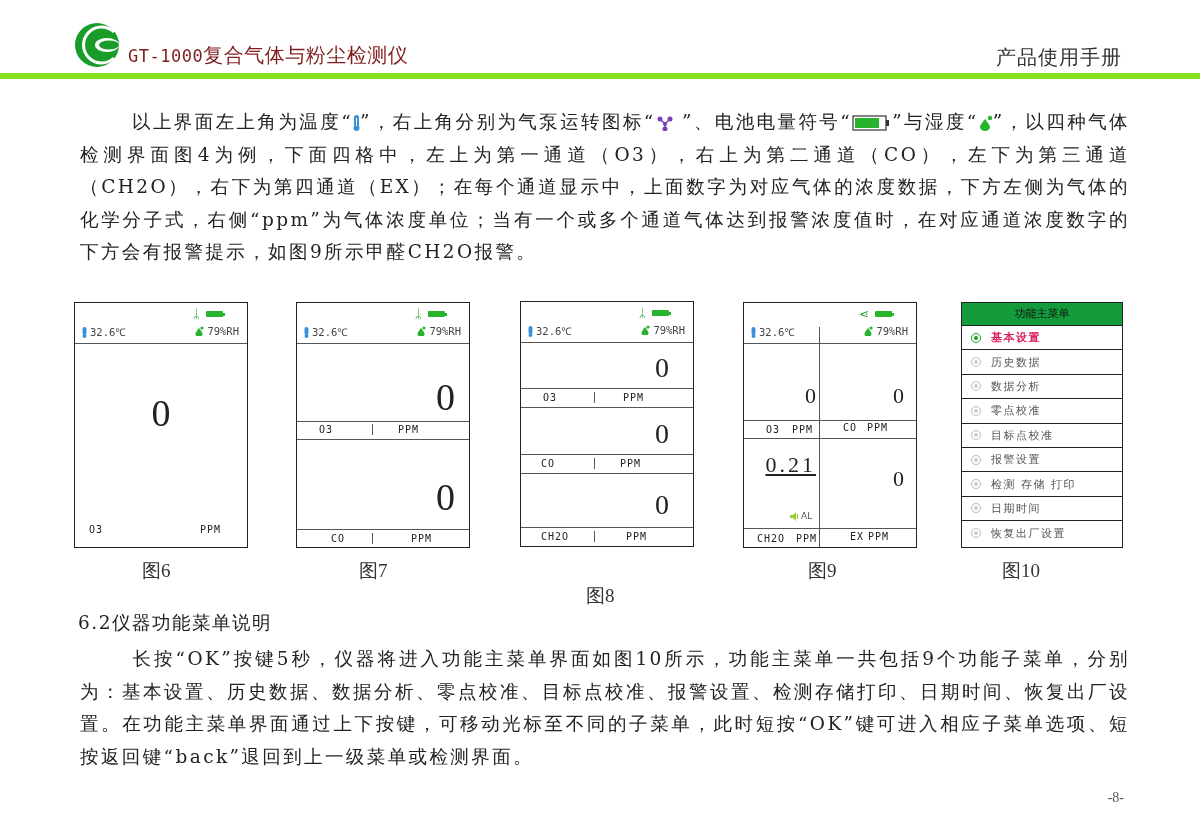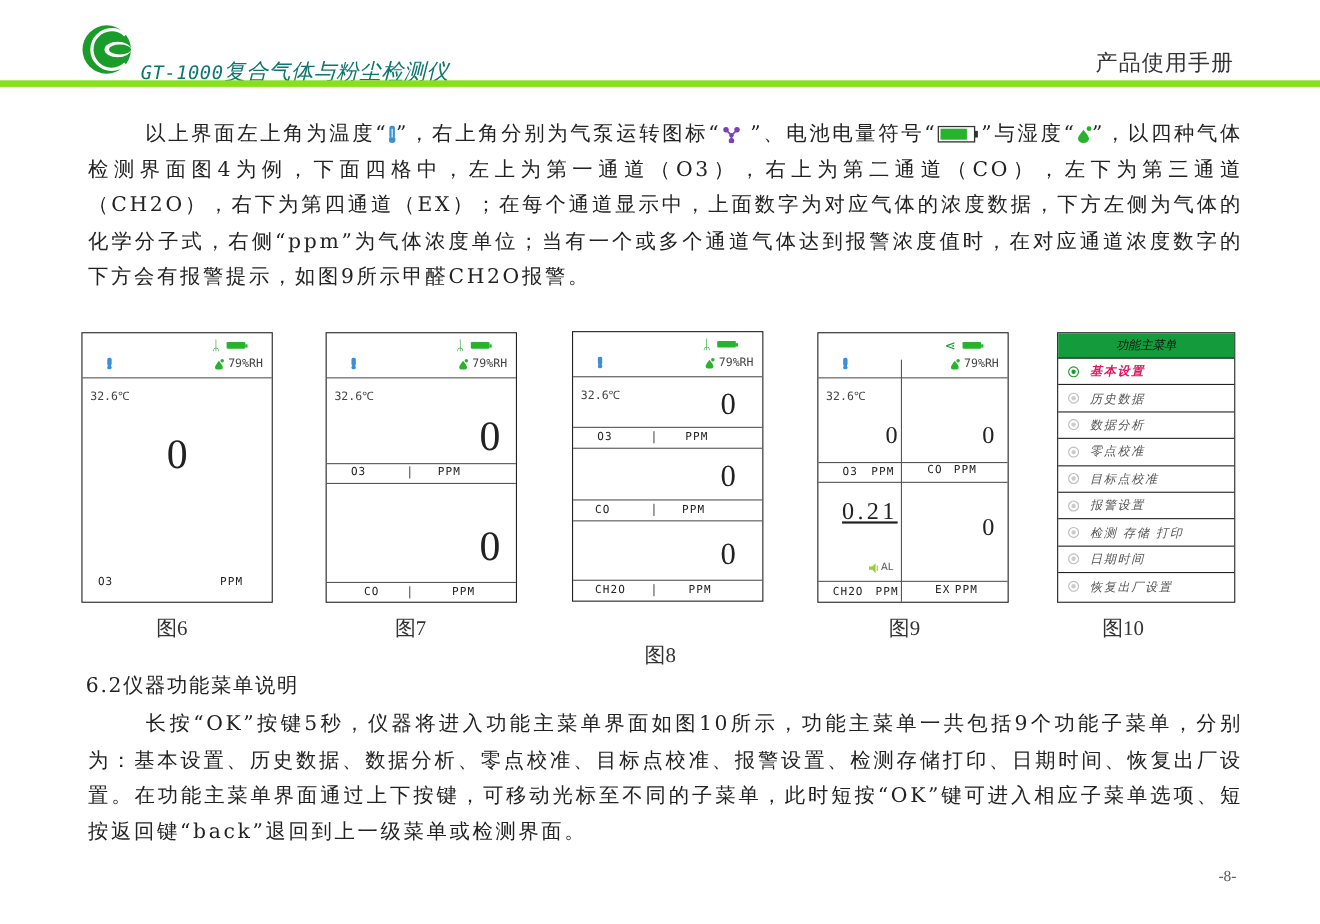--- a/index.html
+++ b/index.html
@@ -1,51 +1,51 @@
 <!DOCTYPE html>
 <html><head>
 <meta charset="utf-8">
 <style>
   html, body { margin:0; padding:0; background:#fff; }
   body { width:1200px; height:840px; position:relative; overflow:hidden;
          font-family:"DejaVu Serif", "Liberation Serif", serif; color:#222; }
 
   
   .hdr-logo { position:absolute; left:74px; top:22px; width:48px; height:46px; }
-  .hdr-title { position:absolute; left:128px; top:52px; font-size:20px; color:#0f766e;
-               font-family:"DejaVu Sans", sans-serif; letter-spacing:0.5px;font-style:italic; }
+  .hdr-title { position:absolute; left:128px; top:42px; font-size:20px; color:#7f1d1d;
+               font-family:"DejaVu Sans", sans-serif; letter-spacing:0.5px; }
   .hdr-title .mono { font-family:"DejaVu Sans Mono", "Liberation Mono", monospace; font-size:17px; }
   .hdr-right { position:absolute; right:78px; top:44px; font-size:20px; color:#333;
                font-family:"DejaVu Sans", sans-serif; letter-spacing:1px; }
   .hdr-line { position:absolute; left:0; right:0; top:73px; height:6px; background:#88e01c; }
 
   
   .para { position:absolute; left:80px; width:1050px; font-size:18.5px; line-height:32.5px;
           letter-spacing:2.4px; text-align:justify; }
   .para .indent { display:inline-block; width:52px; }
   .inl-icon { display:inline-block; vertical-align:middle; }
 
   
   .screen { position:absolute; top:302px; width:174px; height:246px; border:1.5px solid #222;
             background:#fff; box-sizing:border-box; font-family:"DejaVu Sans Mono","Liberation Mono",monospace; }
   .status { position:absolute; left:0; right:0; top:0; height:40px; border-bottom:1px solid #555; }
   .status .icons { position:absolute; right:24px; top:5px; display:flex; gap:6px; align-items:center; }
-  .status .temp { position:absolute; left:7px; top:22px; font-size:10.5px; color:#444; display:flex; align-items:center; gap:17px;flex-direction:column; }
+  .status .temp { position:absolute; left:7px; top:22px; font-size:10.5px; color:#444; display:flex; align-items:center; gap:3px; }
   .status .hum  { position:absolute; right:8px; top:22px; font-size:10.5px; color:#444; display:flex; align-items:center; gap:3px; }
   .battery { width:17px; height:6px; background:#27b32b; border-radius:1px; position:relative; }
   .battery::after { content:""; position:absolute; right:-2px; top:1.5px; width:2px; height:3px; background:#27b32b; }
   .fan { color:#1a9c2a; font-size:12px; line-height:1; }
 
   .big { font-family:"Liberation Serif","DejaVu Serif",serif; color:#222; }
   .lbl { font-size:10px; color:#222; letter-spacing:1px; font-family:"DejaVu Sans Mono","Liberation Mono",monospace; }
 
   .caption { position:absolute; top:558px; font-size:19px; font-family:"Liberation Serif","DejaVu Serif",serif; color:#333; }
 
   
-  .menu { position:absolute; left:961px; top:302px; width:162px; height:246px; border:1.5px solid #222; box-sizing:border-box; background:#fff;font-style:italic; }
+  .menu { position:absolute; left:961px; top:302px; width:162px; height:246px; border:1.5px solid #222; box-sizing:border-box; background:#fff; }
   .menu-head { height:22px; background:#149b3b; color:#111; font-size:11px; text-align:center; line-height:22px;
                font-family:"DejaVu Sans",sans-serif; border-bottom:1px solid #222; }
   .menu-item { height:24.4px; border-bottom:1px solid #222; display:flex; align-items:center; padding-left:9px;
                font-size:11px; color:#555; letter-spacing:1.5px; font-family:"DejaVu Serif",serif; box-sizing:border-box; }
   .menu-item:last-child { border-bottom:none; }
   .radio { width:8px; height:8px; border:1px solid #bbb; border-radius:50%; margin-right:10px; position:relative; }
   .radio::after { content:""; position:absolute; left:2px; top:2px; width:4px; height:4px; border-radius:50%; background:#ccc; }
   .menu-item.active { color:#d81b60; font-weight:bold; }
   .menu-item.active .radio { border-color:#1a9c2a; }
   .menu-item.active .radio::after { background:#1a9c2a; }

